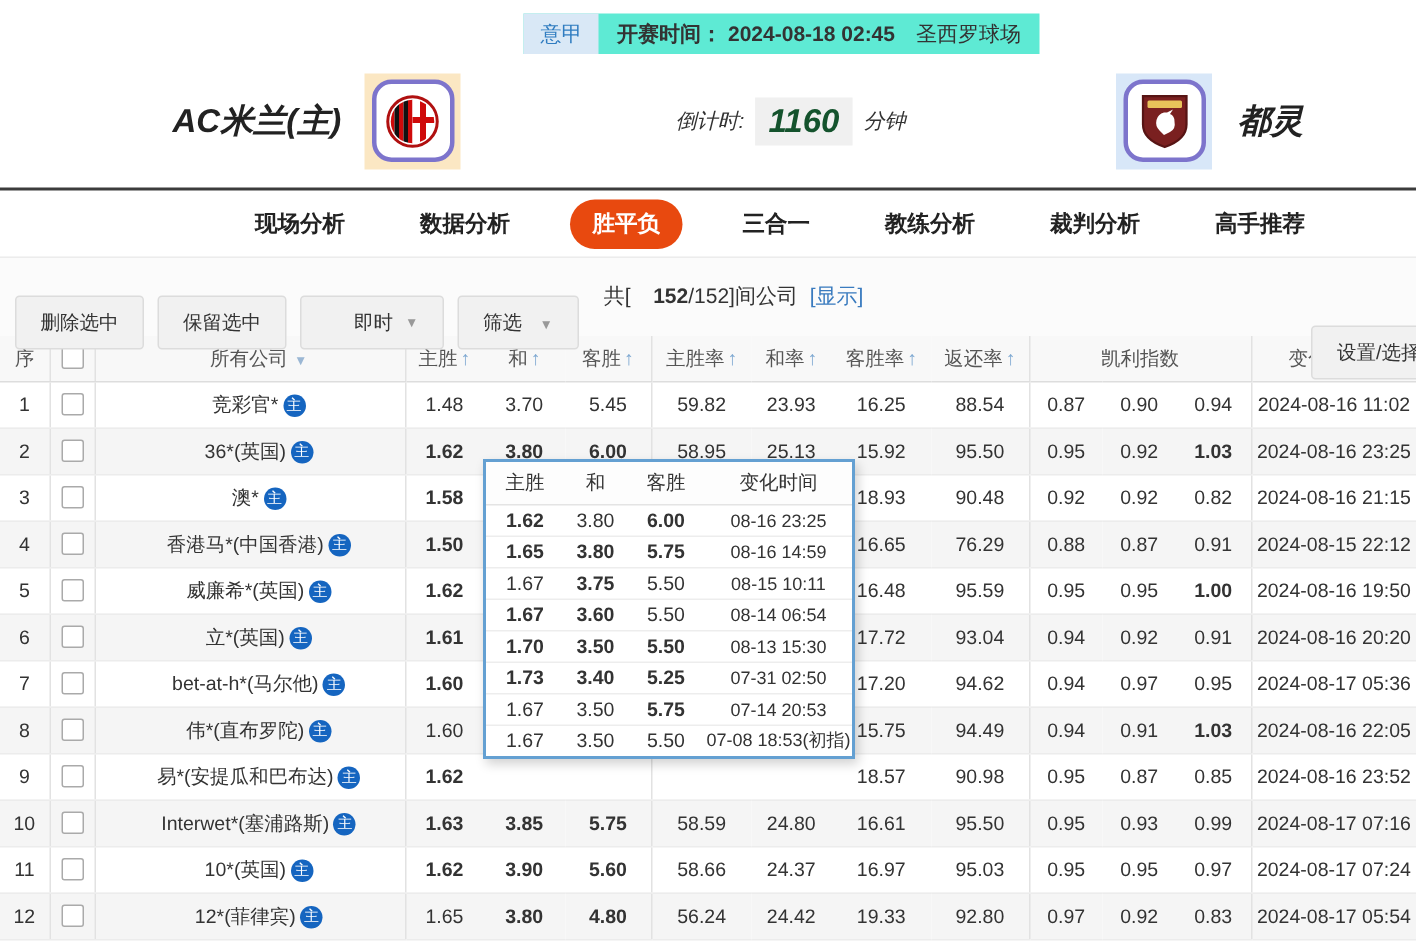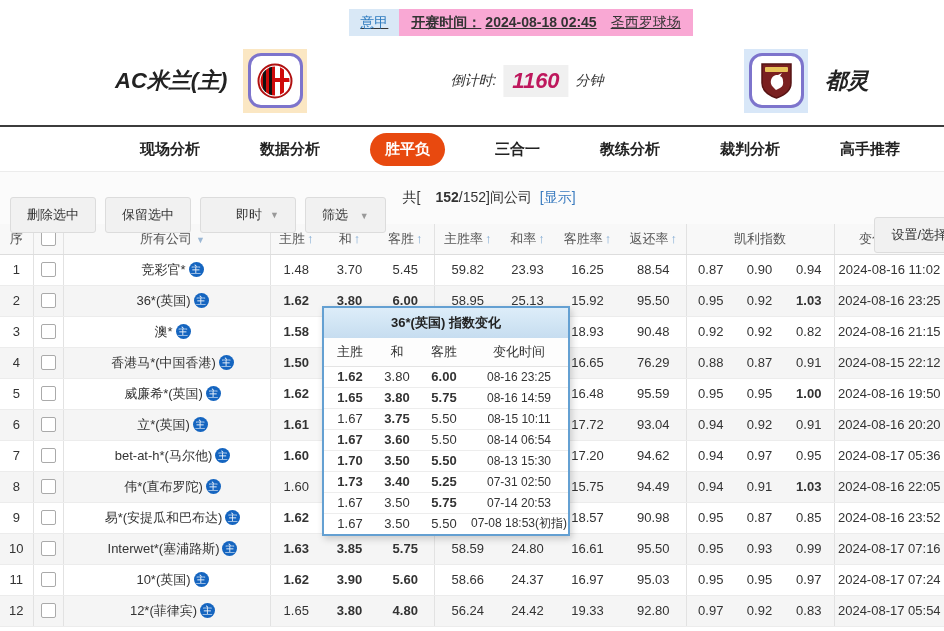--- a/index.html
+++ b/index.html
@@ -4,44 +4,44 @@
 <style>
   * { box-sizing: border-box; margin: 0; padding: 0; }
   html,body { width: 944px; height: 631px; overflow: hidden; }
   body {
     font-family: "Liberation Sans", "DejaVu Sans", sans-serif;
     color: #333; background: #fff; position: relative; font-size: 13px;
   }
   
   .topbar { display: flex; justify-content: center; padding-top: 9px; height: 36px; }
   .topbar-inner { transform: translateX(49px); display: flex; align-items: center;
-    background: #f9a8d4; font-size: 14px; line-height: 27px; text-decoration: underline; }
+    background: #5eead4; font-size: 14px; line-height: 27px; }
   .league-chip { background: #d9e8f6; color: #2f7cc0; padding: 0 11px; cursor: pointer; }
   .kick-label, .kick-time { font-weight: bold; }
   .kick-label { margin-left: 12px; }
   .kick-time { margin-left: 4px; }
   .venue { margin: 0 12px 0 14px; }
   
   .match-header { height: 91px; position: relative; border-bottom: 2px solid #3c3c3c; font-style: italic; }
   .h-left { position: absolute; left: 115px; top: 50%; transform: translateY(-50%);
     display: flex; align-items: center; gap: 16px; }
   .h-center { position: absolute; left: 527px; top: 50%; transform: translate(-50%,-50%);
     display: flex; align-items: center; gap: 7px; font-size: 14px; }
   .h-right { position: absolute; left: 744px; top: 50%; transform: translateY(-50%);
     display: flex; align-items: center; gap: 17px; }
   .team-name { font-size: 22px; font-weight: bold; color: #222; }
-  .cd-num { font-size: 22px; font-weight: bold; color: #be185d; background: #f0f0f0; padding: 3px 9px; }
+  .cd-num { font-size: 22px; font-weight: bold; color: #14532d; background: #f0f0f0; padding: 3px 9px; }
   .logo-outer { width: 64px; height: 64px; display: flex; align-items: center; justify-content: center; }
   .milan-outer { background: #fbe7c3; }
   .torino-outer { background: #d8e7f8; }
   .logo-inner { width: 55px; height: 55px; background: #fff; border: 3px solid #7d74cc;
     border-radius: 13px; display: flex; align-items: center; justify-content: center; }
   
   .nav { height: 44px; display: flex; justify-content: center; align-items: center; background: #fff; }
-  .nav-inner { transform: translateX(48px); display: flex; align-items: center; gap: 40px; text-align: center; }
+  .nav-inner { transform: translateX(48px); display: flex; align-items: center; gap: 30px; text-align: center; }
   .tab { font-size: 15px; font-weight: bold; color: #222; padding: 7px 10px; cursor: pointer; white-space: nowrap; }
   .tab.active { background: #e8490f; color: #fff; border-radius: 17px; padding: 7px 15px; }
   
   .toolbar { height: 53px; background: #fbfbfb; border-top: 1px solid #ececec;
     display: flex; align-items: center; padding: 0 10px; gap: 9px; position: relative; }
   .tbtn { background: #f1f1f1; border: 1px solid #dcdcdc; border-radius: 3px;
     padding: 8px 16px; font-size: 13px; color: #333; cursor: pointer; white-space: nowrap; margin-top: 34px; }
   .tselect { display: flex; align-items: center; justify-content: flex-end; width: 96px; }
   .caret { color: #999; font-size: 9px; margin-left: 8px; }
   .count-text { margin-left: 8px; font-size: 14px; color: #333; }
@@ -411,21 +411,20 @@
         <td>92.80</td>
         <td class="bl">0.97</td>
         <td>0.92</td>
         <td>0.83</td>
         <td class="bl">2024-08-17 05:54</td>
       </tr>
     </tbody>
 </table>
 
 <div class="popup">
-  <div class="popup-title">36*(英国) 指数变化</div>
   <table>
     <colgroup>
       <col style="width:52px">
         <col style="width:42px">
         <col style="width:52px">
         <col style="width:98px">
     </colgroup>
     <thead>
       <tr>
         <th>主胜</th>

